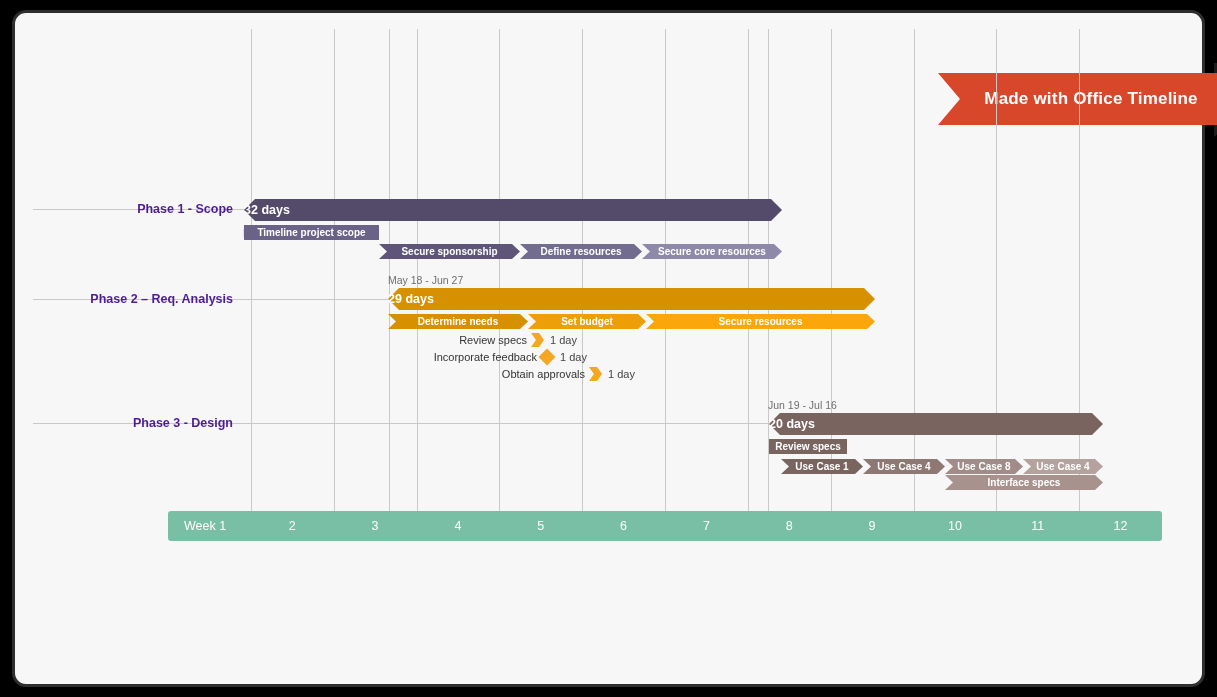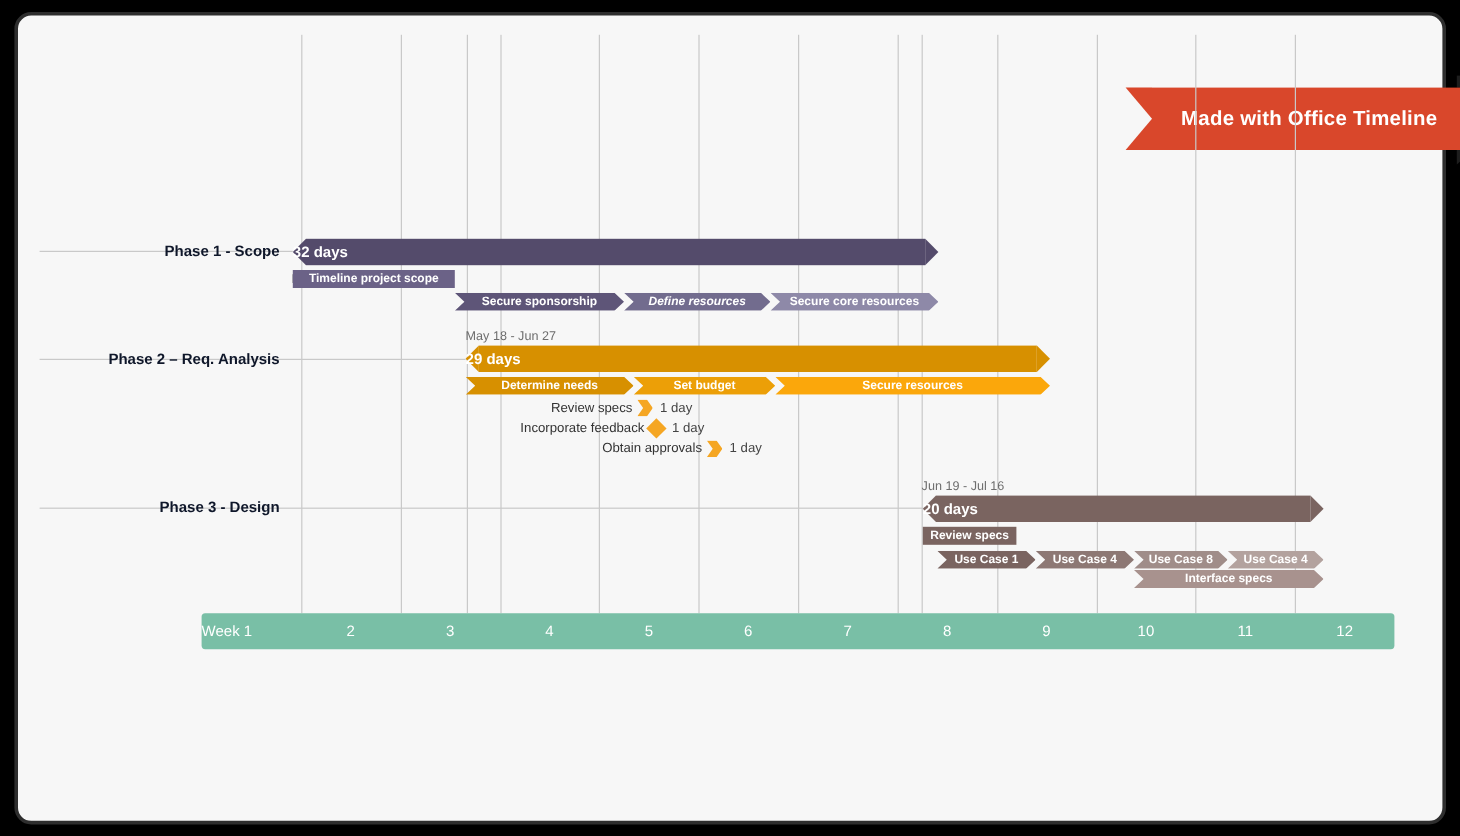--- a/index.html
+++ b/index.html
@@ -21,21 +21,21 @@
         border-left:14px solid #1d1d1d;border-bottom:12px solid transparent;}
   #banner .tailtop{position:absolute;left:276px;top:-10px;width:13px;height:10px;background:#1d1d1d;}
   #banner .txt{position:absolute;left:22px;top:0;width:262px;height:52px;line-height:52px;
         text-align:center;color:#fff;font-size:17px;font-weight:bold;letter-spacing:.2px;}
 
   
   .vline{position:absolute;width:1px;background:#c9c9c9;}
   .hline{position:absolute;height:1px;background:#c9c9c9;}
 
   
-  .phase-label{position:absolute;text-align:right;font-size:12.5px;font-weight:bold;color:#0f172a;white-space:nowrap;}
+  .phase-label{position:absolute;text-align:right;font-size:12.5px;font-weight:bold;color:#4c1d95;white-space:nowrap;}
 
   
   .datecap{position:absolute;font-size:10.5px;color:#6e6e6e;white-space:nowrap;}
 
   
   .sumbar{position:absolute;height:22px;}
   .sumbar .mid{position:absolute;top:0;height:22px;left:11px;right:11px;}
   .sumbar .lcap{position:absolute;left:0;top:0;width:0;height:0;
         border-top:11px solid transparent;border-bottom:11px solid transparent;}
   .sumbar .rcap{position:absolute;right:0;top:0;width:0;height:0;
@@ -98,21 +98,21 @@
           <div class="phase-label" style="left: 0px; top: 173px; width: 200px;">Phase 1 - Scope</div>
           <div class="datecap" style="left: 210px; top: 156px; margin-top: 42px;">May 6 - Jun 19</div>
           <div class="sumbar" style="left: 211px; top: 170px; width: 538px;">
             <div class="mid" style="background: rgb(84, 75, 107);"></div>
             <div class="lcap" style="border-right: 11px solid rgb(84, 75, 107);"></div>
             <div class="rcap" style="border-left: 11px solid rgb(84, 75, 107);"></div>
             <div class="lbl">32 days</div>
           </div>
           <div class="chev plain" style="left: 211px; top: 196px; width: 135px; background: rgb(107, 98, 135);">Timeline project scope</div>
           <div class="chev arrowed" style="left: 346px; top: 215px; width: 141px; background: rgb(94, 85, 120);">Secure sponsorship</div>
-          <div class="chev arrowed" style="left: 487px; top: 215px; width: 122px; background: rgb(114, 108, 142); font-style: italic;">Define resources</div>
+          <div class="chev arrowed" style="left: 487px; top: 215px; width: 122px; background: rgb(114, 108, 142);">Define resources</div>
           <div class="chev arrowed" style="left: 609px; top: 215px; width: 140px; background: rgb(142, 137, 168);">Secure core resources</div>
           <div class="hline" style="left: 0px; top: 270px; width: 355px;"></div>
           <div class="phase-label" style="left: 0px; top: 263px; width: 200px;">Phase 2 – Req. Analysis</div>
           <div class="datecap" style="left: 355px; top: 245px;">May 18 - Jun 27</div>
           <div class="sumbar" style="left: 355px; top: 259px; width: 487px;">
             <div class="mid" style="background: rgb(215, 144, 0);"></div>
             <div class="lcap" style="border-right: 11px solid rgb(215, 144, 0);"></div>
             <div class="rcap" style="border-left: 11px solid rgb(215, 144, 0);"></div>
             <div class="lbl">29 days</div>
           </div>
@@ -145,21 +145,21 @@
           </div>
           <div class="chev plain" style="left: 736px; top: 410px; width: 78px; background: rgb(122, 100, 96);">Review specs</div>
           <div class="chev arrowed" style="left: 748px; top: 430px; width: 82px; background: rgb(122, 100, 96);">Use Case 1</div>
           <div class="chev arrowed" style="left: 830px; top: 430px; width: 82px; background: rgb(141, 120, 116);">Use Case 4</div>
           <div class="chev arrowed" style="left: 912px; top: 430px; width: 78px; background: rgb(160, 141, 137);">Use Case 8</div>
           <div class="chev arrowed" style="left: 990px; top: 430px; width: 80px; background: rgb(179, 162, 158);">Use Case 4</div>
           <div class="chev arrowed" style="left: 912px; top: 446px; width: 158px; background: rgb(168, 146, 142);">Interface specs</div>
         </div>
 
       <div id="axis" style="left: 135px; top: 482px; width: 994px; background: rgb(121, 191, 166);">
-          <div class="wk" style="left: 0px; width: 66.8333px; text-align: left; box-sizing: content-box;">Week 1</div>
+          <div class="wk" style="left: 0px; width: 66.8333px; text-align: left; padding-left: 16px; box-sizing: content-box;">Week 1</div>
           <div class="wk" style="left: 82.8333px; width: 82.8333px;">2</div>
           <div class="wk" style="left: 165.667px; width: 82.8333px;">3</div>
           <div class="wk" style="left: 248.5px; width: 82.8333px;">4</div>
           <div class="wk" style="left: 331.333px; width: 82.8333px;">5</div>
           <div class="wk" style="left: 414.167px; width: 82.8333px;">6</div>
           <div class="wk" style="left: 497px; width: 82.8333px;">7</div>
           <div class="wk" style="left: 579.833px; width: 82.8333px;">8</div>
           <div class="wk" style="left: 662.667px; width: 82.8333px;">9</div>
           <div class="wk" style="left: 745.5px; width: 82.8333px;">10</div>
           <div class="wk" style="left: 828.333px; width: 82.8333px;">11</div>

